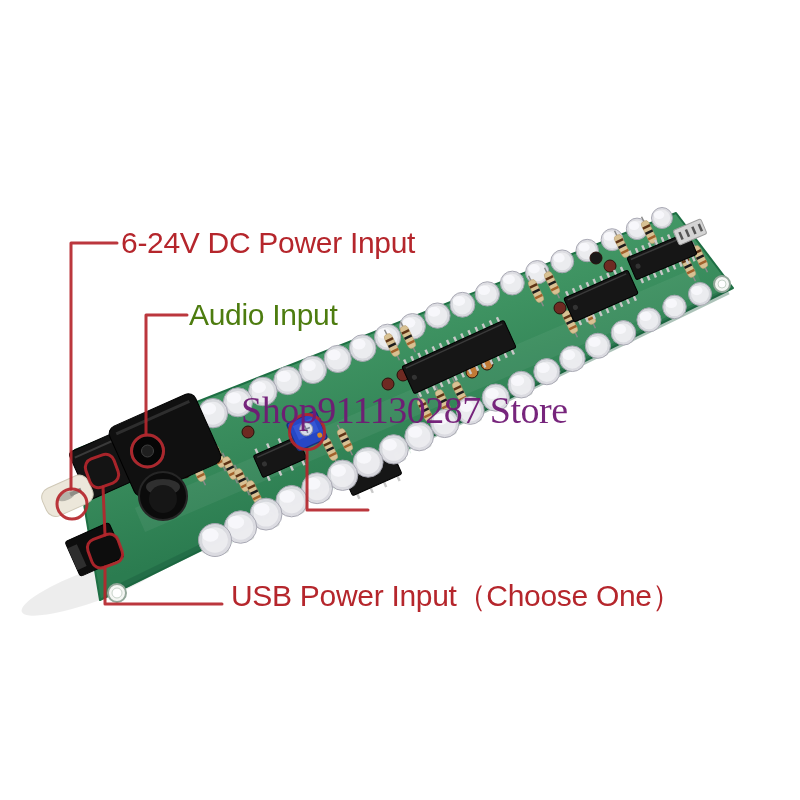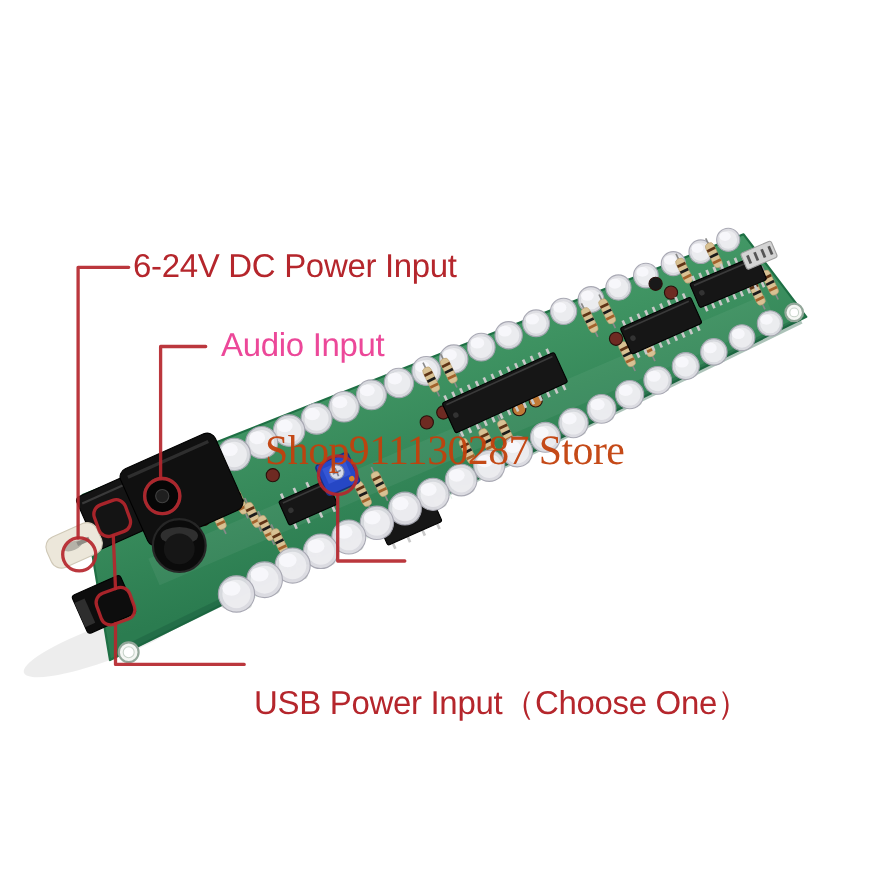--- a/index.html
+++ b/index.html
@@ -590,17 +590,17 @@
     <circle class="ann" cx="147.5" cy="451" r="16" stroke="#b5262c"></circle>
     <rect class="ann" x="-15" y="-15" width="30" height="30" rx="9" transform="translate(102,471) rotate(-20)" stroke="#b5262c"></rect>
     <path class="ann" d="M103,487 L105,535" stroke="#b5262c"></path>
     <rect class="ann" x="-16" y="-15" width="32" height="30" rx="9" transform="translate(105,551) rotate(-20)" stroke="#b5262c"></rect>
     <path class="ann" d="M105,567 L105,604 L222,604" stroke="#b5262c"></path>
     <circle class="ann" cx="307" cy="432" r="17.5" stroke="#b5262c"></circle>
     <path class="ann" d="M307,450 L307,510 L368,510" stroke="#b5262c"></path>
   </svg>
 
   <div class="red-label" style="left: 121px; top: 227px; color: rgb(181, 38, 44);">6-24V DC Power Input</div>
-  <div class="red-label" style="left: 201px; top: 299px; color: #ec4899;">Audio Input</div>
-  <div class="red-label" style="left: 231px; top: 624px; color: rgb(181, 38, 44);">USB Power Input（Choose One）</div>
+  <div class="red-label" style="left: 189px; top: 299px; color: #4d7c0f;">Audio Input</div>
+  <div class="red-label" style="left: 231px; top: 580px; color: rgb(181, 38, 44);">USB Power Input（Choose One）</div>
 
-  <div class="watermark" style="color: #c2410c;">Shop911130287 Store</div>
+  <div class="watermark" style="color: #701a75;">Shop911130287 Store</div>
 </div>
 
 </body></html>

